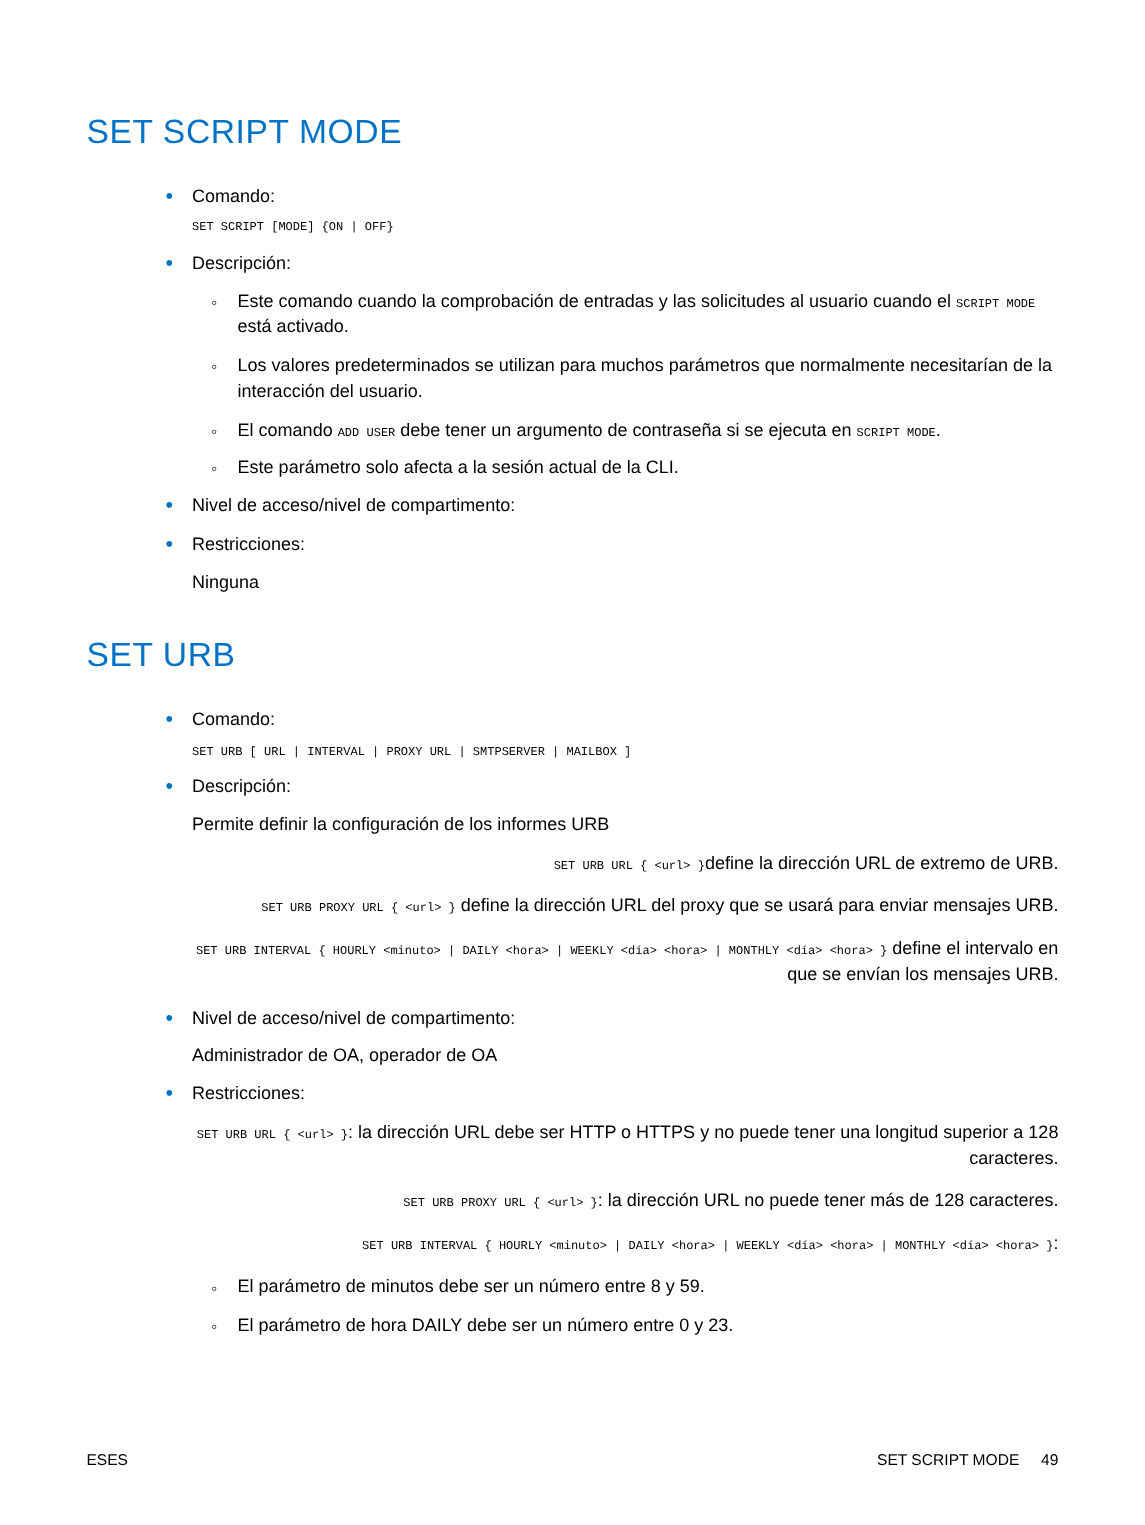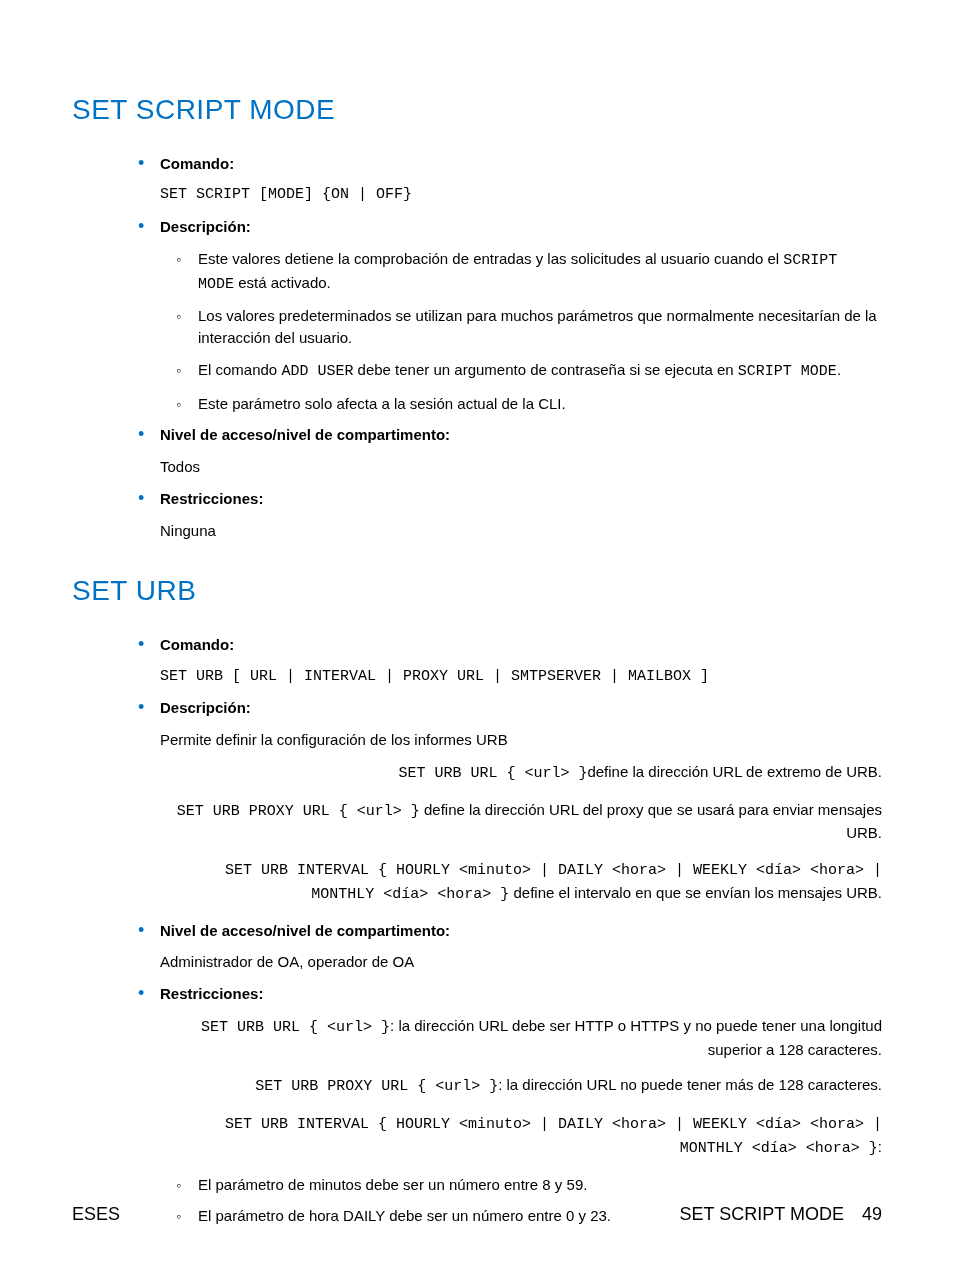--- a/index.html
+++ b/index.html
@@ -4,50 +4,49 @@
   <style>
     * { box-sizing: border-box; margin: 0; padding: 0; }
     body { font-family: Arial, Helvetica, sans-serif; font-size: 15px; color: #000; background: #fff; width: 954px; height: 1271px; padding: 90px 72px 40px 72px; position: relative; line-height: 1.45; }
     h1 { font-size: 28px; font-weight: normal; color: #0072C6; margin-bottom: 22px; letter-spacing: 0.5px; }
     ul.bullet { list-style: none; padding-left: 88px; }
     ul.bullet > li { position: relative; margin-bottom: 10px; }
     ul.bullet > li::before { content: "•"; color: #0072C6; position: absolute; left: -22px; font-size: 18px; line-height: 1; top: 1px; }
     ul.sub { list-style: none; padding-left: 38px; margin-top: 10px; }
     ul.sub > li { position: relative; margin-bottom: 10px; }
     ul.sub > li::before { content: "◦"; color: #000; position: absolute; left: -22px; font-size: 14px; top: 1px; }
-    .label { font-weight: bold; font-family: Arial, sans-serif; }
-    .code { font-family: "Courier New", monospace; font-size: 15px; }
+    .label { font-weight: normal; font-family: Arial, sans-serif; }
+    .code { font-family: "Courier New", monospace; font-size: 10px; }
     .body-block { padding-left: 0; margin-top: 10px; margin-bottom: 10px; }
     .section { margin-bottom: 30px; }
-    .footer { position: absolute; bottom: 44px; left: 72px; right: 72px; display: flex; justify-content: space-between; font-size: 18px; }
+    .footer { position: absolute; bottom: 44px; left: 72px; right: 72px; display: flex; justify-content: space-between; font-size: 13px; }
     .footer-right { display: flex; gap: 18px; }
     .para { margin-bottom: 14px; text-align: right; }
   </style>
 </head>
 <body>
 
 <div class="section">
   <h1>SET SCRIPT MODE</h1>
   <ul class="bullet">
     <li>
       <div class="label">Comando:</div>
       <div class="body-block code">SET SCRIPT [MODE] {ON | OFF}</div>
     </li>
     <li>
       <div class="label">Descripción:</div>
       <ul class="sub">
-        <li><span>Este valores detiene la comprobación de entradas y las solicitudes al usuario cuando el </span><span class="code">SCRIPT MODE</span><span> está activado.</span></li>
+        <li><span>Este comando cuando la comprobación de entradas y las solicitudes al usuario cuando el </span><span class="code">SCRIPT MODE</span><span> está activado.</span></li>
         <li>Los valores predeterminados se utilizan para muchos parámetros que normalmente necesitarían de la interacción del usuario.</li>
         <li><span>El comando </span><span class="code">ADD USER</span><span> debe tener un argumento de contraseña si se ejecuta en </span><span class="code">SCRIPT MODE</span><span>.</span></li>
         <li>Este parámetro solo afecta a la sesión actual de la CLI.</li>
       </ul>
     </li>
     <li>
       <div class="label">Nivel de acceso/nivel de compartimento:</div>
-      <div class="body-block">Todos</div>
     </li>
     <li>
       <div class="label">Restricciones:</div>
       <div class="body-block">Ninguna</div>
     </li>
   </ul>
 </div>
 
 <div class="section">
   <h1>SET URB</h1>

